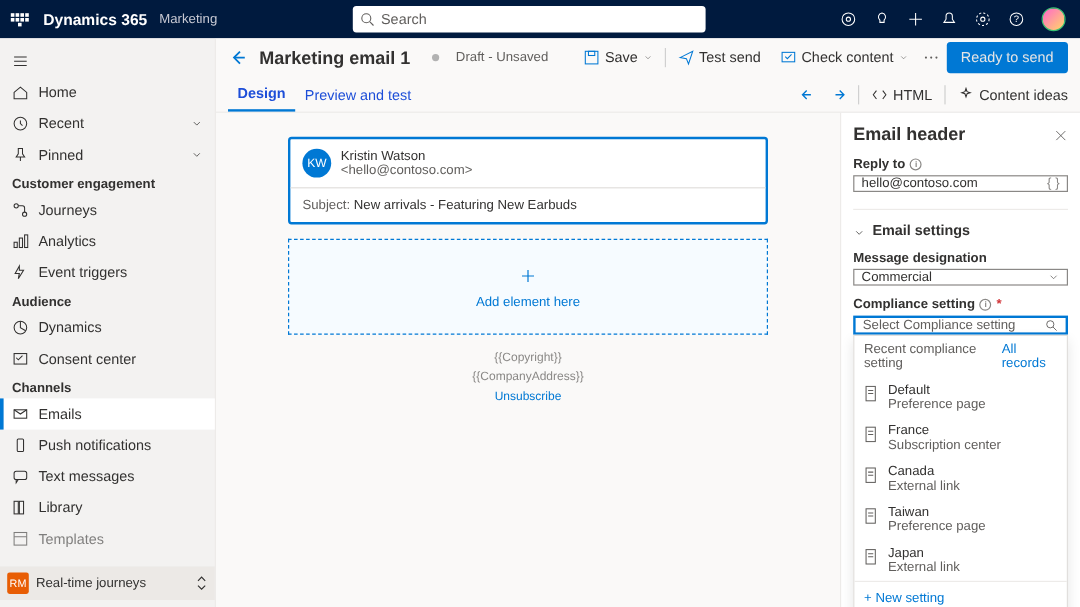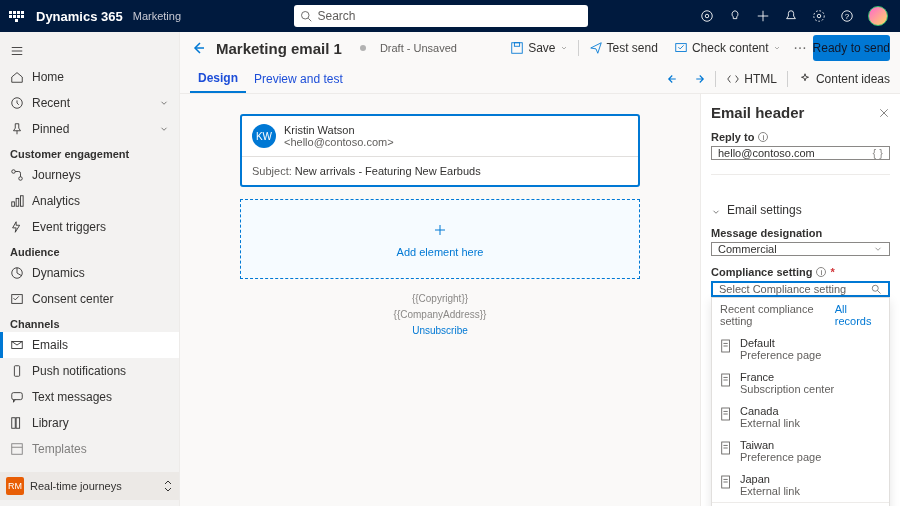--- a/index.html
+++ b/index.html
@@ -33,21 +33,21 @@
 
   
   .content { flex:1; display:flex; flex-direction:column; background:#faf9f8; overflow:hidden; }
   .header-row { height:32px; display:flex; align-items:center; padding:0 10px; gap:10px; background:#faf9f8;}
   .back-arrow { color:#0078d4; }
   .page-title { font-size:15px; font-weight:600; }
   .status-dot { width:6px; height:6px; background:#b2b2b2; border-radius:50%; display:inline-block; margin:0 4px 0 8px;}
   .status-text { color:#605e5c; font-size:11px; }
   .header-actions { margin-left:auto; display:flex; align-items:center; gap:4px; font-size:12px; color:#323130;}
   .header-actions .act { display:flex; align-items:center; gap:4px; padding:3px 6px; cursor:pointer; }
-  .btn-primary { background:#0078d4; color:#0f172a; border-radius:3px; padding:6px 0; font-size:12px; cursor:pointer; }
+  .btn-primary { background:#0078d4; color:#e5e5e5; border-radius:3px; padding:6px 12px; font-size:12px; cursor:pointer; }
 
   .tabs-row { height:30px; display:flex; align-items:center; padding:0 10px; border-bottom:1px solid #edebe9; background:#faf9f8;}
   .tab { padding:6px 8px; font-size:12px; cursor:pointer; color:#1d4ed8;}
   .tab.active { border-bottom:2px solid #0078d4; font-weight:600; }
   .tabs-right { margin-left:auto; display:flex; align-items:center; gap:10px; }
   .tabs-right .rtool { display:flex; align-items:center; gap:4px; font-size:12px; color:#323130; cursor:pointer;}
   .divider-v { width:1px; height:16px; background:#d0d0d0; }
 
   
   .workspace { flex:1; display:flex; overflow:hidden; }
@@ -69,21 +69,21 @@
   .inspector { width:200px; background:#fff; border-left:1px solid #edebe9; padding:10px 10px 0; display:flex; flex-direction:column; overflow:hidden; }
   .insp-title-row { display:flex; align-items:center; }
   .insp-title { font-size:15px; font-weight:600; flex:1;}
   .insp-close { color:#605e5c; cursor:pointer; }
   .field-label { font-size:11px; font-weight:600; margin-top:10px; display:flex; align-items:center; gap:4px;}
   .field-label .req { color:#d13438; }
   .info-dot { width:10px; height:10px; border:1px solid #8a8886; border-radius:50%; font-size:7px; display:flex; align-items:center; justify-content:center; color:#8a8886;}
   .text-input { width:100%; height:24px; border:1px solid #8a8886; background:#fff; display:flex; align-items:center; padding:0 6px; font-size:11px; margin-top:3px; position:relative;}
   .text-input .braces { margin-left:auto; color:#8a8886; font-size:11px; }
   .sep { height:0; border-top:1px solid #edebe9; margin-top:14px;}
-  .collapser { display:flex; align-items:flex-end; gap:6px; font-size:12px; font-weight:400; margin-top:28px; cursor:pointer;}
+  .collapser { display:flex; align-items:flex-end; gap:6px; font-size:12px; font-weight:700; margin-top:10px; cursor:pointer;}
   .select-input { width:100%; height:24px; border:1px solid #8a8886; display:flex; align-items:center; padding:0 6px; font-size:11px; margin-top:3px;}
   .select-input .chev { margin-left:auto; }
   .search-input { width:100%; height:24px; border:2px solid #0078d4; display:flex; align-items:center; padding:0 6px; font-size:11px; margin-top:3px; color:#605e5c; }
   .search-input svg { margin-left:auto; }
   .dropdown { border:1px solid #e1dfdd; margin-top:0; font-size:11px; box-shadow:0 4px 10px rgba(0,0,0,0.1); background:#fff; position:relative; }
   .drop-head { display:flex; padding:5px 8px; color:#605e5c; }
   .drop-head .all { margin-left:auto; color:#0078d4; }
   .drop-item { display:flex; gap:8px; padding:5px 8px; align-items:flex-start; cursor:pointer;}
   .doc-icon { color:#605e5c; margin-top:2px;}
   .di-lines { display:flex; flex-direction:column; }

